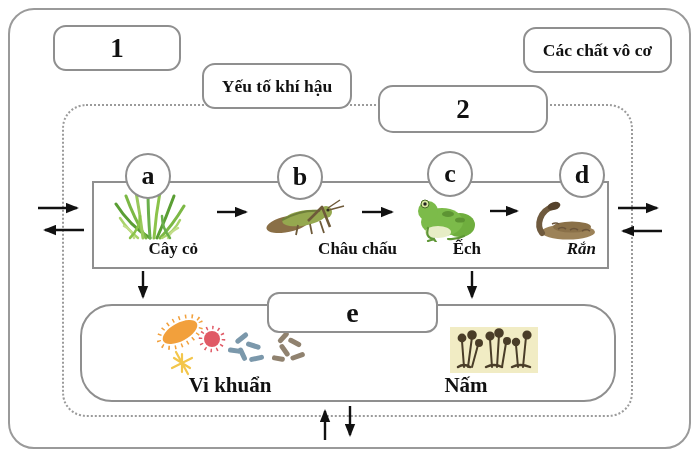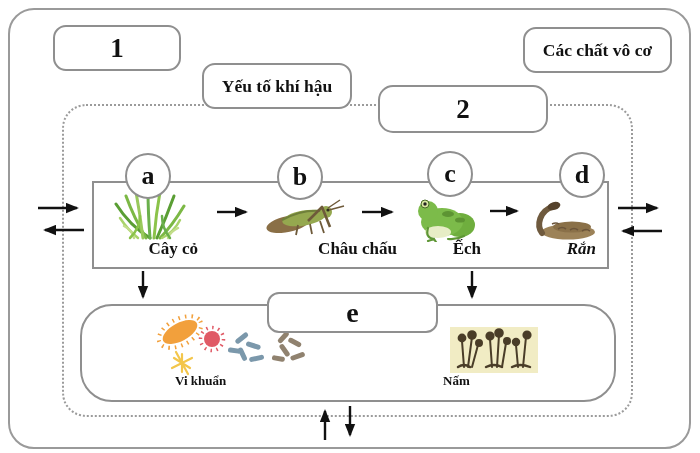--- a/index.html
+++ b/index.html
@@ -20,21 +20,21 @@
   .numfont{font-size:27px;}
   .circle{
     position:absolute;width:42px;height:42px;border:2px solid #8f8f8f;border-radius:50%;
     background:#fff;display:flex;align-items:center;justify-content:center;
     font-weight:bold;font-size:26px;z-index:6;
   }
   .orglabel{
     position:absolute;text-align:right;font-weight:bold;font-size:17px;z-index:6;
   }
   .declabel{
-    position:absolute;font-weight:bold;font-size:13px;z-index:6;
+    position:absolute;text-align:center;font-weight:bold;font-size:21px;z-index:6;
   }
   .orgsvg{position:absolute;z-index:5;}
   #arrow-layer{position:absolute;left:0;top:0;z-index:8;pointer-events:none;}
 </style>
 </head>
 <body>
 
 <div id="canvas">
 
   <div class="border-box outer"></div>
@@ -172,21 +172,21 @@
         <circle cx="57" cy="14" r="3"></circle>
       <path d="M68,40 L66,18" fill="none"></path>
         <circle cx="66" cy="15" r="3.2"></circle>
       <path d="M73,40 L76,10" fill="none"></path>
         <circle cx="77" cy="8" r="3.6"></circle>
       <path d="M8,40 Q14,36 20,40 M36,40 Q44,36 52,40 M62,40 Q70,36 80,40" fill="none" stroke-width="2.4"></path>
     </g>
   </svg>
 
   <div class="declabel" style="left:175px;top:373px;width:110px;">Vi khuẩn</div>
-  <div class="declabel" style="left:443px;top:373px;width:90px;">Nấm</div>
+  <div class="declabel" style="left:421px;top:373px;width:90px;">Nấm</div>
 
   <svg id="arrow-layer" width="700" height="453" viewBox="0 0 700 453">
     <defs>
       <marker id="ah" viewBox="0 0 10 8" refX="8.5" refY="4" markerWidth="13" markerHeight="11" orient="auto" markerUnits="userSpaceOnUse">
         <path d="M0,0 L10,4 L0,8 Z" fill="#111"></path>
       </marker>
     </defs>
     <g stroke="#111" stroke-width="2.4">
       <line x1="217" y1="212" x2="246" y2="212" marker-end="url(#ah)"></line>
       <line x1="362" y1="212" x2="392" y2="212" marker-end="url(#ah)"></line>

